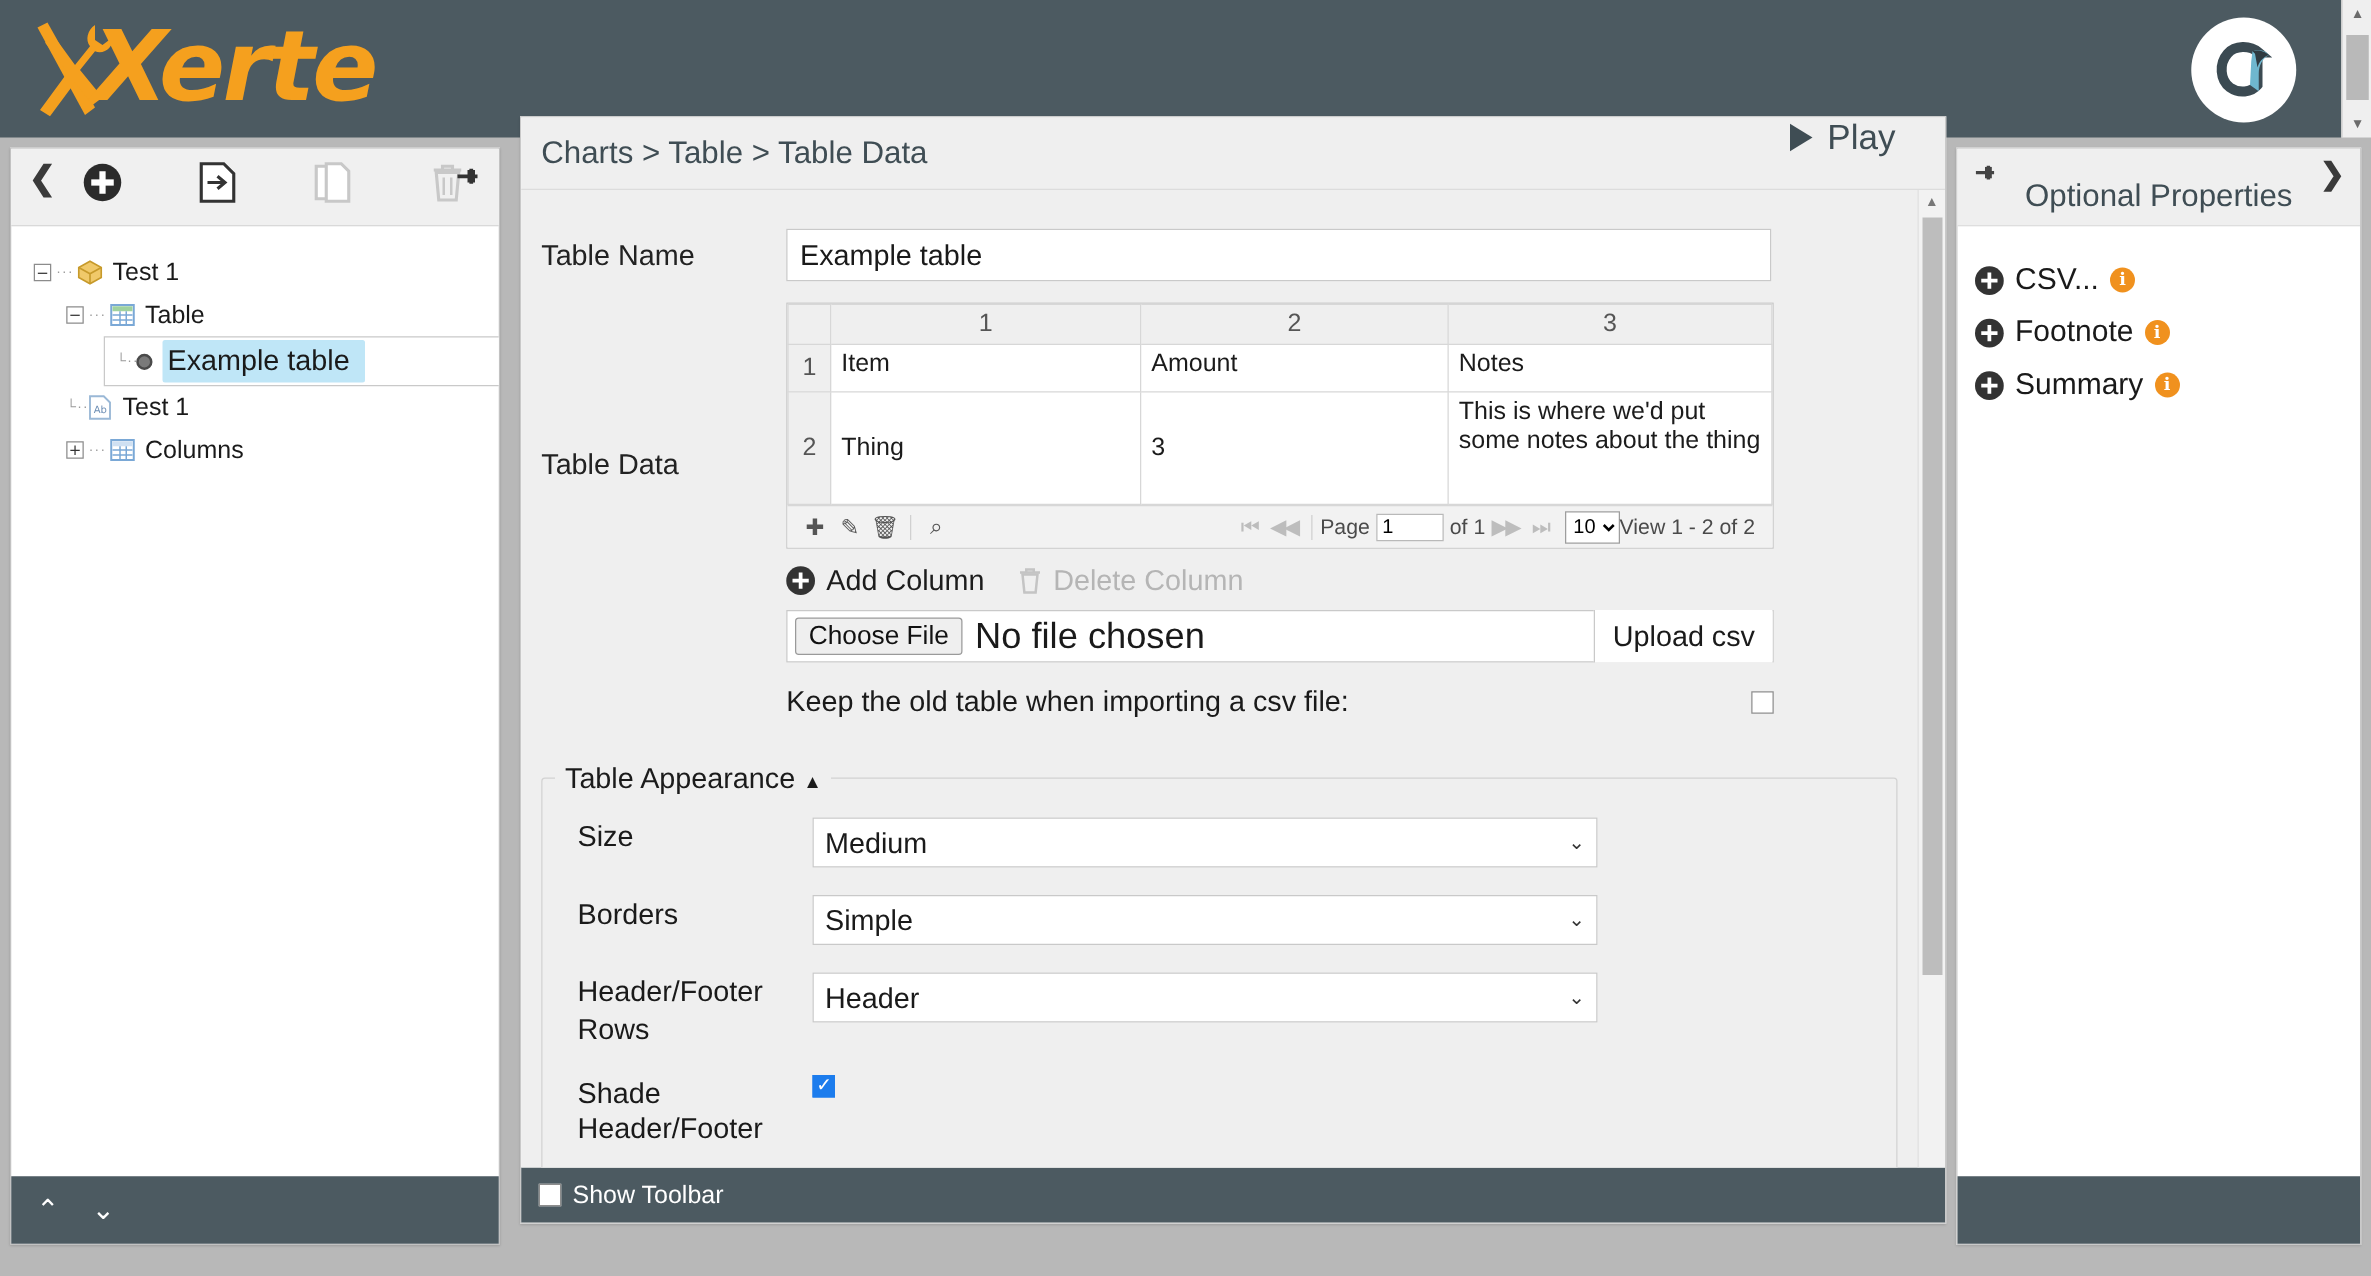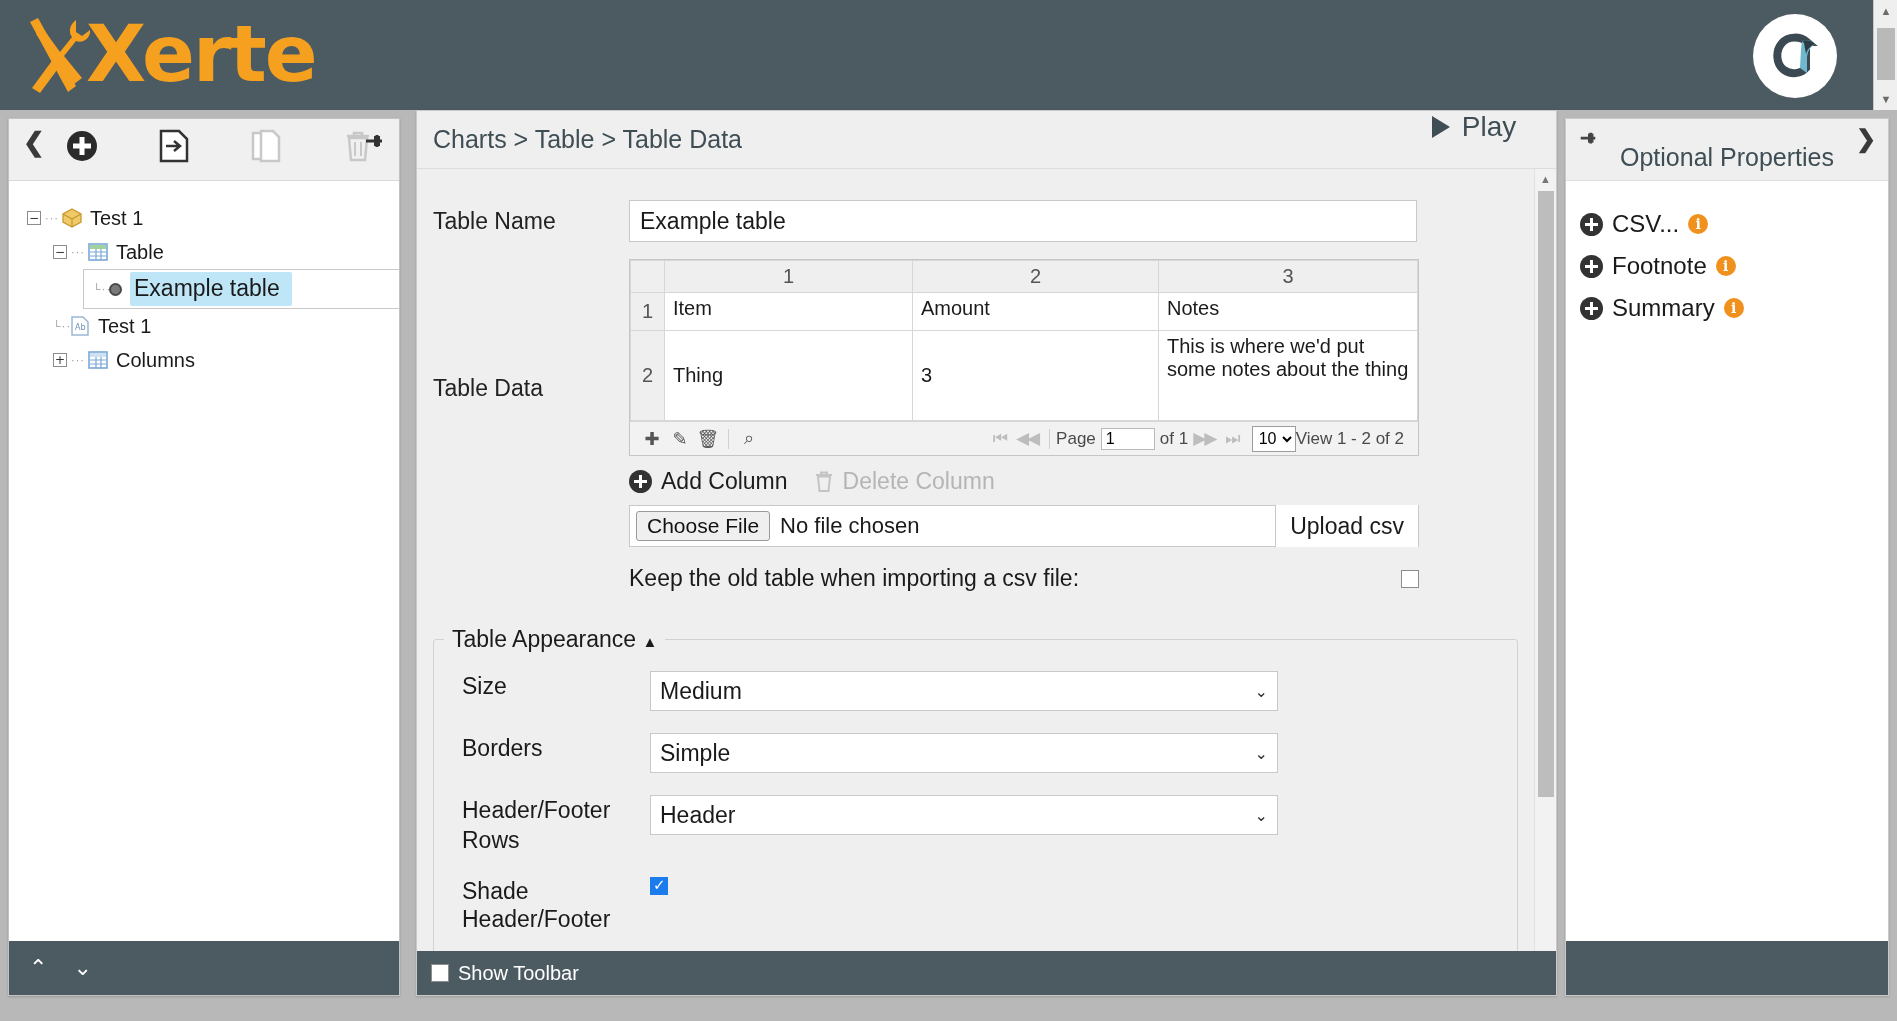--- a/index.html
+++ b/index.html
@@ -95,21 +95,21 @@
   .bullet { width:13px; height:13px; border-radius:50%;
             background:#7a7a7a; border:2px solid #4a4a4a; margin-right:8px; }
   .left-footer {
     height:54px; background:#4c5a61; display:flex; align-items:center;
     padding-left:20px; gap:26px;
   }
   .lf-chev { color:#fff; font-size:22px; cursor:pointer; line-height:1; }
 
   
   .center-panel {
-    position:absolute; left:416px; top:110px; width:1141px; height:886px;
+    position:absolute; left:416px; top:93px; width:1141px; height:886px;
     background:#ffffff; border:1px solid #c9c9c9;
     box-shadow:0 1px 2px rgba(0,0,0,.15);
     display:flex; flex-direction:column;
   }
   .cp-head {
     height:58px; background:#efefef; border-bottom:1px solid #dcdcdc;
     display:flex; align-items:center; padding:0 14px 0 16px;
     position:relative;
   }
   .breadcrumb { font-size:25px; color:#3f4d54; }
@@ -189,21 +189,21 @@
 
   .file-row {
     width:790px; height:42px; border:1px solid #c9c9c9; background:#fff;
     display:flex; align-items:center;
   }
   .choose-file {
     margin-left:6px; height:30px; border:1px solid #9a9a9a; background:#efefef;
     font-size:21px; padding:0 10px; display:flex; align-items:center;
     border-radius:3px; cursor:pointer; color:#111;
   }
-  .file-name { font-size:22px; color:#1a1a1a; margin-left:10px; }
+  .file-name { font-size:29px; color:#1a1a1a; margin-left:10px; }
   .upload-btn {
     margin-left:auto; height:42px; border-left:1px solid #c9c9c9;
     display:flex; align-items:center; padding:0 14px; font-size:23px;
     color:#1a1a1a; cursor:pointer; background:#fff;
   }
   .keep-row { width:790px; display:flex; align-items:center;
               margin-top:18px; font-size:23px; color:#1a1a1a; }
   .cb { width:18px; height:18px; border:1px solid #8d8d8d; background:#fff;
         display:inline-block; flex:0 0 auto; }
   .cb.checked { background:#1c7ced; border-color:#1c7ced; position:relative; }
@@ -272,21 +272,21 @@
 <body>
 
 <div class="app">
 
   <div class="header">
     <svg class="logo-x" viewBox="0 0 80 84">
       <path d="M16 8 L24 4 L62 72 L54 78 Z" fill="#f5a01e"></path>
       <path d="M60 6 L52 14 L56 20 L48 30 L36 18 L22 76 L14 72 Z" fill="#f5a01e" opacity="0"></path>
       <path d="M62 6 C56 10 54 18 58 23 L46 38 L30 16 L22 20 L40 44 L18 74 L26 79 L46 52 L60 70 L68 64 L50 42 L62 27 C69 30 77 24 76 16 L68 22 L62 18 Z" fill="#f5a01e"></path>
     </svg>
-    <div class="logo" style="left:86px;">Xerte</div>
+    <div class="logo" style="left:74px;font-style:italic;">Xerte</div>
     <div class="brand-circle">
       <svg width="70" height="70" viewBox="0 0 70 70">
         <path d="M47 21 C40 15 28 15 22 22 C15 30 16 43 24 49 C31 54 41 53 46 47 L46 21 Z" fill="none" stroke="#3b4a52" stroke-width="8" stroke-linecap="round"></path>
         <path d="M42 20 C48 18 53 20 55 23 C50 26 47 31 47 38 L47 52 L40 47 L41 28 Z" fill="#6fb7cf"></path>
         <path d="M42 20 C48 18 53 21 55 23 C50 25 47 29 46 33 L44 22 Z" fill="#2f3b42"></path>
       </svg>
     </div>
   </div>
 
   <div class="win-scroll">

